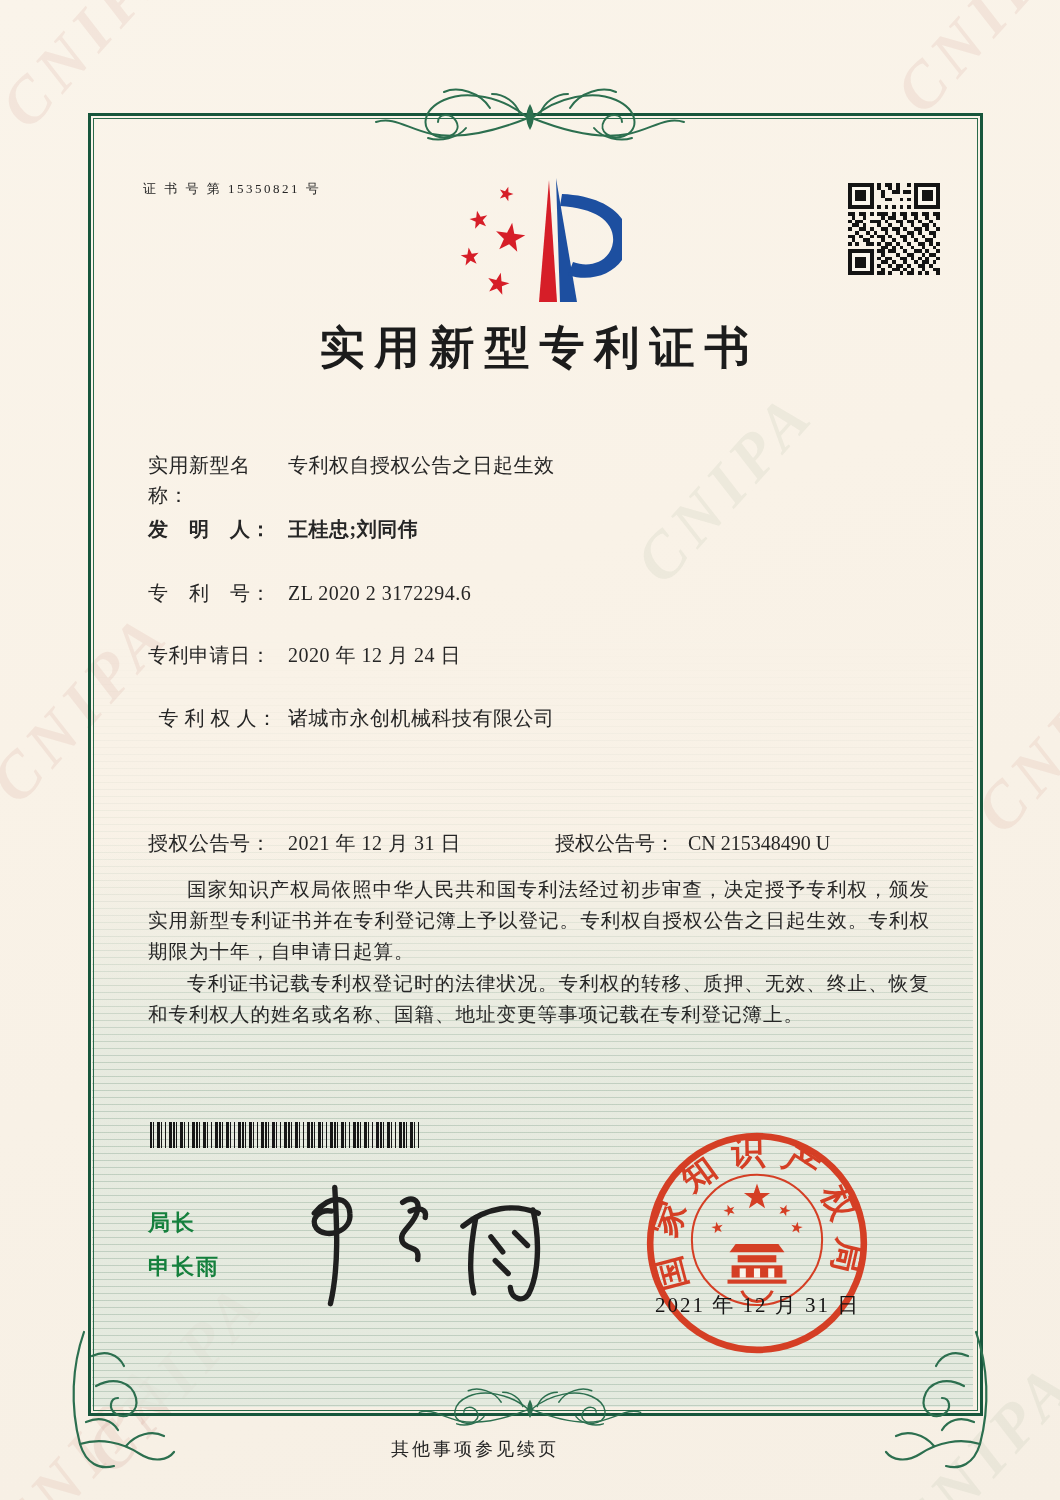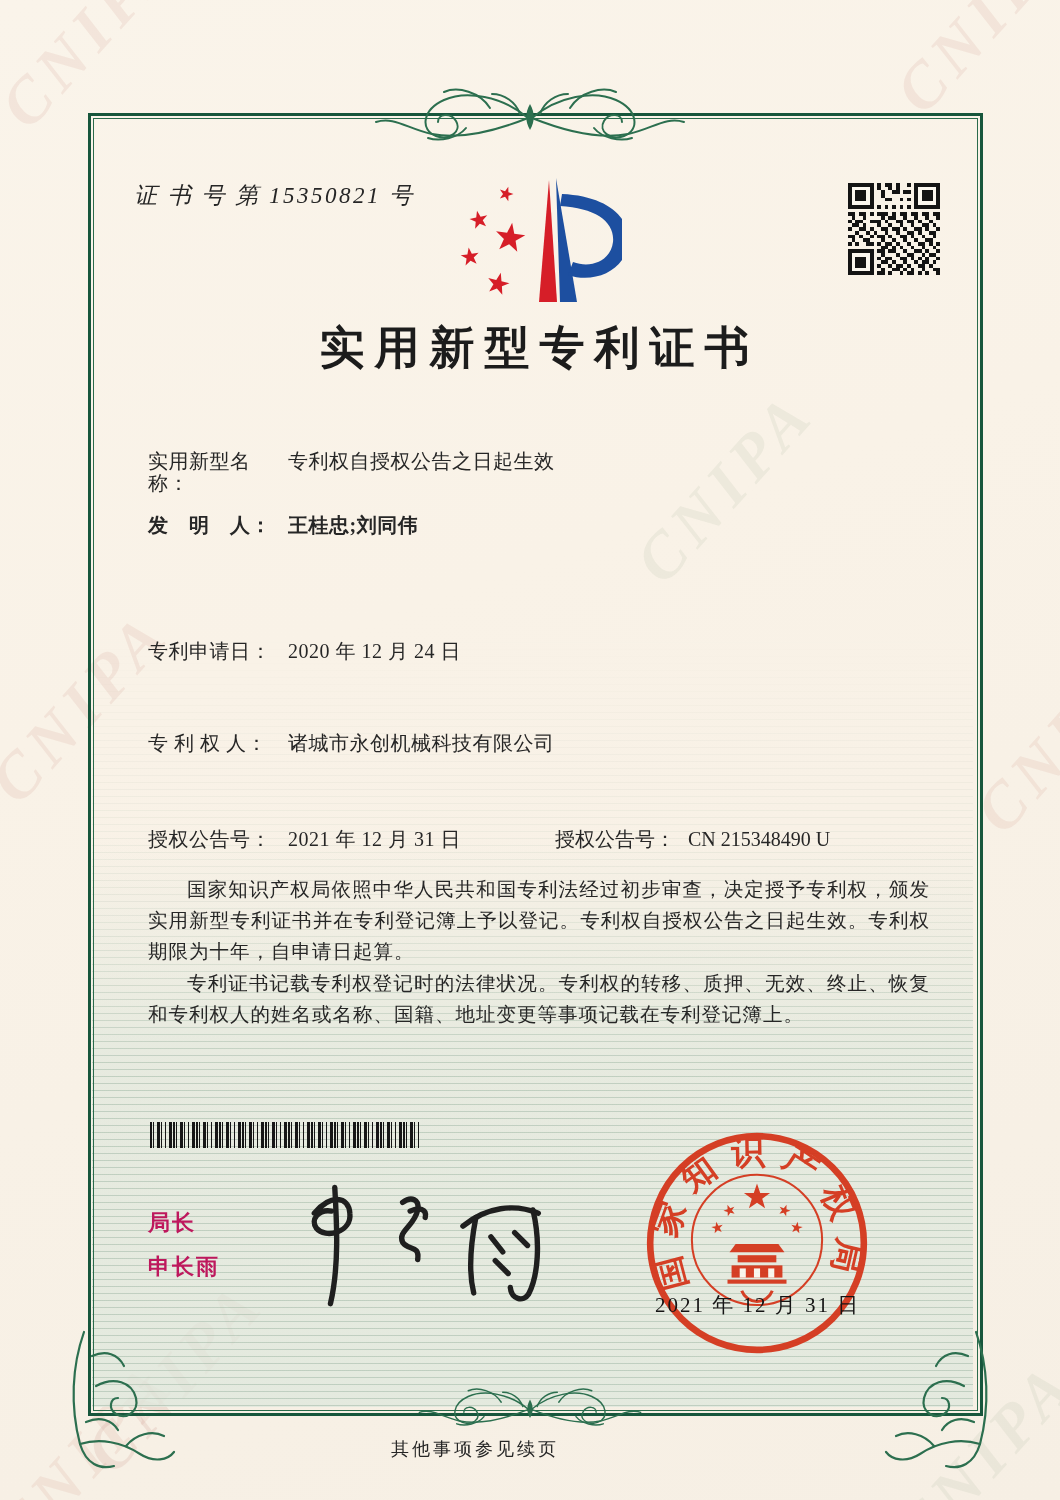--- a/index.html
+++ b/index.html
@@ -19,45 +19,45 @@
   .frame-inner{position:absolute;inset:2px;border:1.5px solid #2a6b4c;}
   
   .tint{position:absolute;left:92px;top:117px;width:881px;height:1290px;z-index:2;
         background:linear-gradient(to bottom,rgba(222,232,221,0) 56%,rgba(217,229,218,.55) 72%,rgba(223,232,221,.8) 100%);}
   .guilloche{position:absolute;left:92px;top:117px;width:881px;height:1290px;z-index:2;
         background:repeating-linear-gradient(to bottom,rgba(122,156,134,.34) 0 1px,rgba(122,156,134,0) 1px 7px);
         -webkit-mask-image:linear-gradient(to bottom,transparent 0 40%,rgba(0,0,0,.35) 62%,#000 74%);
         mask-image:linear-gradient(to bottom,transparent 0 40%,rgba(0,0,0,.35) 62%,#000 74%);}
   .content{position:absolute;inset:0;z-index:5;}
   
-  .cert-no{position:absolute;left:134px;top:180px;font-size:23px;letter-spacing:2.5px;font-style:italic;}
+  .cert-no{position:absolute;left:143px;top:180px;font-size:13px;letter-spacing:2.5px;}
   .qr{position:absolute;left:848px;top:183px;width:92px;height:92px;}
   .logo{position:absolute;left:452px;top:172px;width:170px;height:145px;}
   .title{position:absolute;left:95px;top:318px;width:889px;text-align:center;
          font-size:45px;font-weight:700;letter-spacing:10px;color:#1c1c1c;}
   
-  .row{position:absolute;left:148px;display:flex;font-size:20px;line-height:22px;}
+  .row{position:absolute;left:148px;display:flex;font-size:20px;line-height:30px;}
   .flabel{width:140px;flex:0 0 140px;letter-spacing:.5px;}
   .fvalue{white-space:pre-line;max-width:640px;letter-spacing:.5px;}
   .grant-label2{position:absolute;left:555px;top:0;}
   
   .para{position:absolute;left:148px;width:782px;font-size:19.5px;line-height:31px;
         text-align:justify;text-indent:2em;letter-spacing:1px;margin:0;}
   
   .barcode{position:absolute;left:150px;top:1122px;width:272px;height:26px;
     background:repeating-linear-gradient(90deg,
       #161616 0 2px,transparent 2px 3px,
       #161616 3px 4px,transparent 4px 7px,
       #161616 7px 10px,transparent 10px 11px,
       #161616 11px 12px,transparent 12px 15px,
       #161616 15px 16px,transparent 16px 19px,
       #161616 19px 22px,transparent 22px 23px);}
   
   .director{position:absolute;left:148px;font-family:"Liberation Sans","DejaVu Sans",sans-serif;
-            font-weight:700;font-size:22px;color:#be185d;letter-spacing:2px;}
+            font-weight:700;font-size:22px;color:#15803d;letter-spacing:2px;}
   .signature{position:absolute;left:282px;top:1178px;width:280px;height:135px;}
   
   .seal{position:absolute;left:640px;top:1126px;width:234px;height:234px;opacity:.93;}
   .seal-date{position:absolute;left:655px;top:1291px;width:220px;font-size:21px;
              letter-spacing:2px;color:#151515;white-space:nowrap;z-index:6;}
   .page-info{position:absolute;left:88px;top:1369px;width:889px;text-align:center;
              font-size:17.5px;letter-spacing:2px;}
   .footer-note{position:absolute;left:0;top:1437px;width:950px;text-align:center;
              font-size:18px;letter-spacing:3px;}
   .ornament{position:absolute;z-index:4;}
@@ -155,25 +155,29 @@
   <div class="title">实用新型专利证书</div>
 
   <div class="row" style="top:450px;">
     <span class="flabel">实用新型名称：</span>
     <span class="fvalue">专利权自授权公告之日起生效</span>
   </div>
   <div class="row" style="top:514px;font-weight:bold;">
     <span class="flabel">发　明　人：</span>
     <span class="fvalue">王桂忠;刘同伟</span>
   </div>
+  <div class="row" style="top:578px;">
+    <span class="flabel">专　利　号：</span>
+    <span class="fvalue">ZL 2020 2 3172294.6</span>
+  </div>
   <div class="row" style="top:640px;">
     <span class="flabel">专利申请日：</span>
     <span class="fvalue">2020 年 12 月 24 日</span>
   </div>
-  <div class="row" style="top:732px;">
+  <div class="row" style="top:703px;text-align:center;">
     <span class="flabel">专 利 权 人：</span>
     <span class="fvalue">诸城市永创机械科技有限公司</span>
   </div>
   <div class="row" style="top:828px;width:782px;position:absolute;">
     <span class="flabel">授权公告号：</span>
     <span class="fvalue">2021 年 12 月 31 日</span>
     <span class="grant-label2" style="position:absolute;left:407px;">授权公告号：</span>
     <span style="position:absolute;left:540px;">CN 215348490 U</span>
   </div>
 

